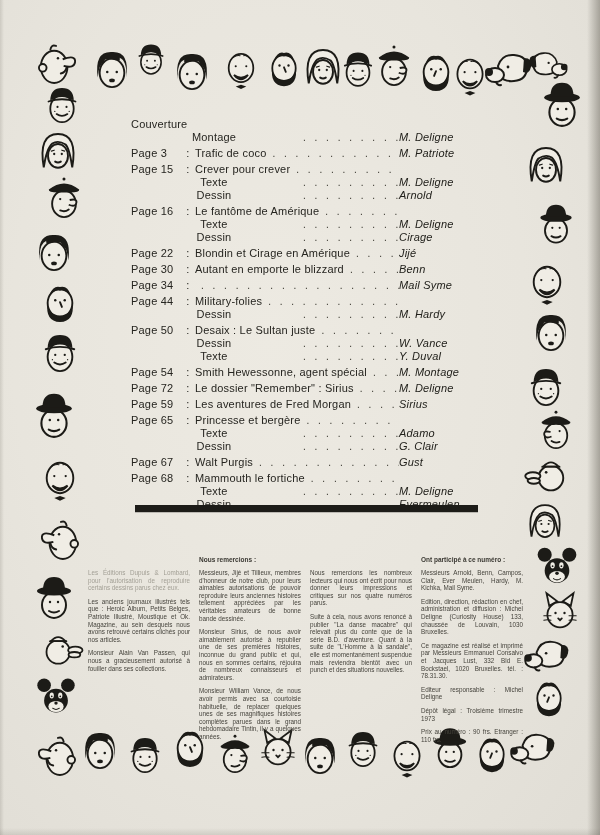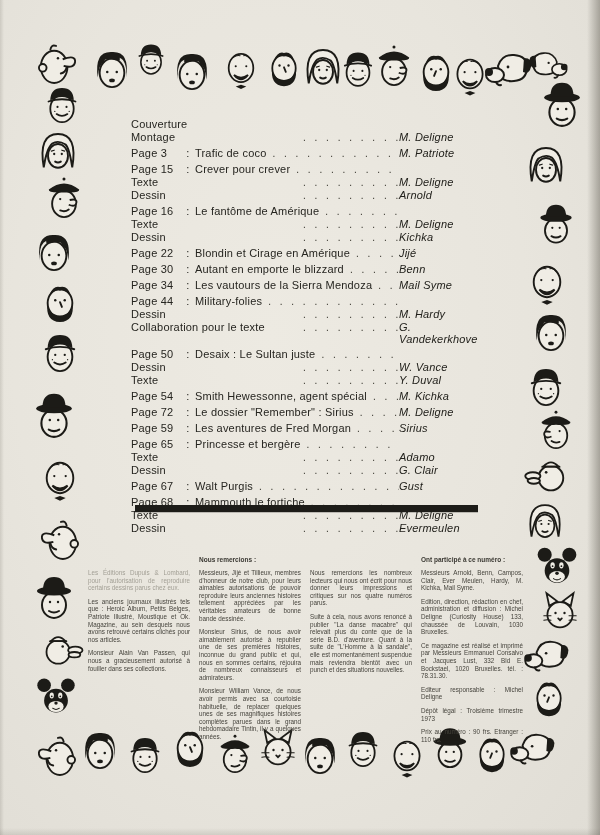--- a/index.html
+++ b/index.html
@@ -22,21 +22,21 @@
   .toc-entry{margin-bottom:3px;}
   .toc-row{display:flex;align-items:baseline;line-height:12px;font-size:11px;letter-spacing:0.2px;}
   .cell-page{flex:0 0 auto;min-width:50px;}
   .cell-sep{flex:0 0 14px;text-align:center;}
   .cell-title{flex:0 0 auto;max-width:235px;}
   .leader{flex:1 1 0;min-width:0;overflow:hidden;white-space:nowrap;color:#38362e;}
   .leader::after{content:". . . . . . . . . . . . . . . . . . . . . . . . . . . . . . . .";
     letter-spacing:3px;padding-left:6px;font-size:10px;}
   .no-leader .leader{visibility:hidden;}
   .cell-author{flex:0 0 80px;font-style:italic;color:#22211c;}
-  .sub-label{flex:0 0 auto;min-width:166px;text-align:left;}
+  .sub-label{flex:0 0 auto;min-width:166px;text-align:center;}
   
   .black-bar{position:absolute;left:135px;top:505px;width:343px;height:7px;background:#1d1c18;
     box-shadow:0 1px 0 rgba(0,0,0,0.2);}
   
   .credits{position:absolute;left:88px;top:556px;width:436px;display:flex;gap:9px;}
   .credit-col{flex:0 0 102px;width:102px;}
   .credit-header{font-size:6.5px;line-height:8px;font-weight:bold;min-height:13px;color:#3a3832;}
   .credit-p{font-size:6.3px;line-height:7.6px;margin:0 0 6px;color:#45433c;text-align:justify;}
   .credit-p.faded{color:#a29f95;}
 </style>
@@ -256,21 +256,21 @@
           <span class="cell-author"></span>
         </div>
         <div class="toc-row sub">
           <span class="sub-label">Texte</span>
           <span class="leader"></span>
           <span class="cell-author">M. Deligne</span>
         </div>
         <div class="toc-row sub">
           <span class="sub-label">Dessin</span>
           <span class="leader"></span>
-          <span class="cell-author">Kichka</span>
+          <span class="cell-author">Cirage</span>
         </div>
       </div>
       <div class="toc-entry">
         <div class="toc-row">
           <span class="cell-page">Page 22</span>
           <span class="cell-sep">:</span>
           <span class="cell-title">Blondin et Cirage en Amérique</span>
           <span class="leader"></span>
           <span class="cell-author">Jijé</span>
         </div>
@@ -281,43 +281,37 @@
           <span class="cell-sep">:</span>
           <span class="cell-title">Autant en emporte le blizzard</span>
           <span class="leader"></span>
           <span class="cell-author">Benn</span>
         </div>
       </div>
       <div class="toc-entry">
         <div class="toc-row">
           <span class="cell-page">Page 34</span>
           <span class="cell-sep">:</span>
-          <span class="cell-title">Les vautours de la Sierra Mendoza</span>
           <span class="leader"></span>
           <span class="cell-author">Mail Syme</span>
         </div>
       </div>
       <div class="toc-entry">
         <div class="toc-row">
           <span class="cell-page">Page 44</span>
           <span class="cell-sep">:</span>
           <span class="cell-title">Military-folies</span>
           <span class="leader"></span>
           <span class="cell-author"></span>
         </div>
         <div class="toc-row sub">
           <span class="sub-label">Dessin</span>
           <span class="leader"></span>
           <span class="cell-author">M. Hardy</span>
         </div>
-        <div class="toc-row sub">
-          <span class="sub-label">Collaboration pour le texte</span>
-          <span class="leader"></span>
-          <span class="cell-author">G. Vandekerkhove</span>
-        </div>
       </div>
       <div class="toc-entry">
         <div class="toc-row">
           <span class="cell-page">Page 50</span>
           <span class="cell-sep">:</span>
           <span class="cell-title">Desaix : Le Sultan juste</span>
           <span class="leader"></span>
           <span class="cell-author"></span>
         </div>
         <div class="toc-row sub">
@@ -330,21 +324,21 @@
           <span class="leader"></span>
           <span class="cell-author">Y. Duval</span>
         </div>
       </div>
       <div class="toc-entry">
         <div class="toc-row">
           <span class="cell-page">Page 54</span>
           <span class="cell-sep">:</span>
           <span class="cell-title">Smith Hewessonne, agent spécial</span>
           <span class="leader"></span>
-          <span class="cell-author">M. Kichka</span>
+          <span class="cell-author">M. Montage</span>
         </div>
       </div>
       <div class="toc-entry">
         <div class="toc-row">
           <span class="cell-page">Page 72</span>
           <span class="cell-sep">:</span>
           <span class="cell-title">Le dossier "Remember" : Sirius</span>
           <span class="leader"></span>
           <span class="cell-author">M. Deligne</span>
         </div>

